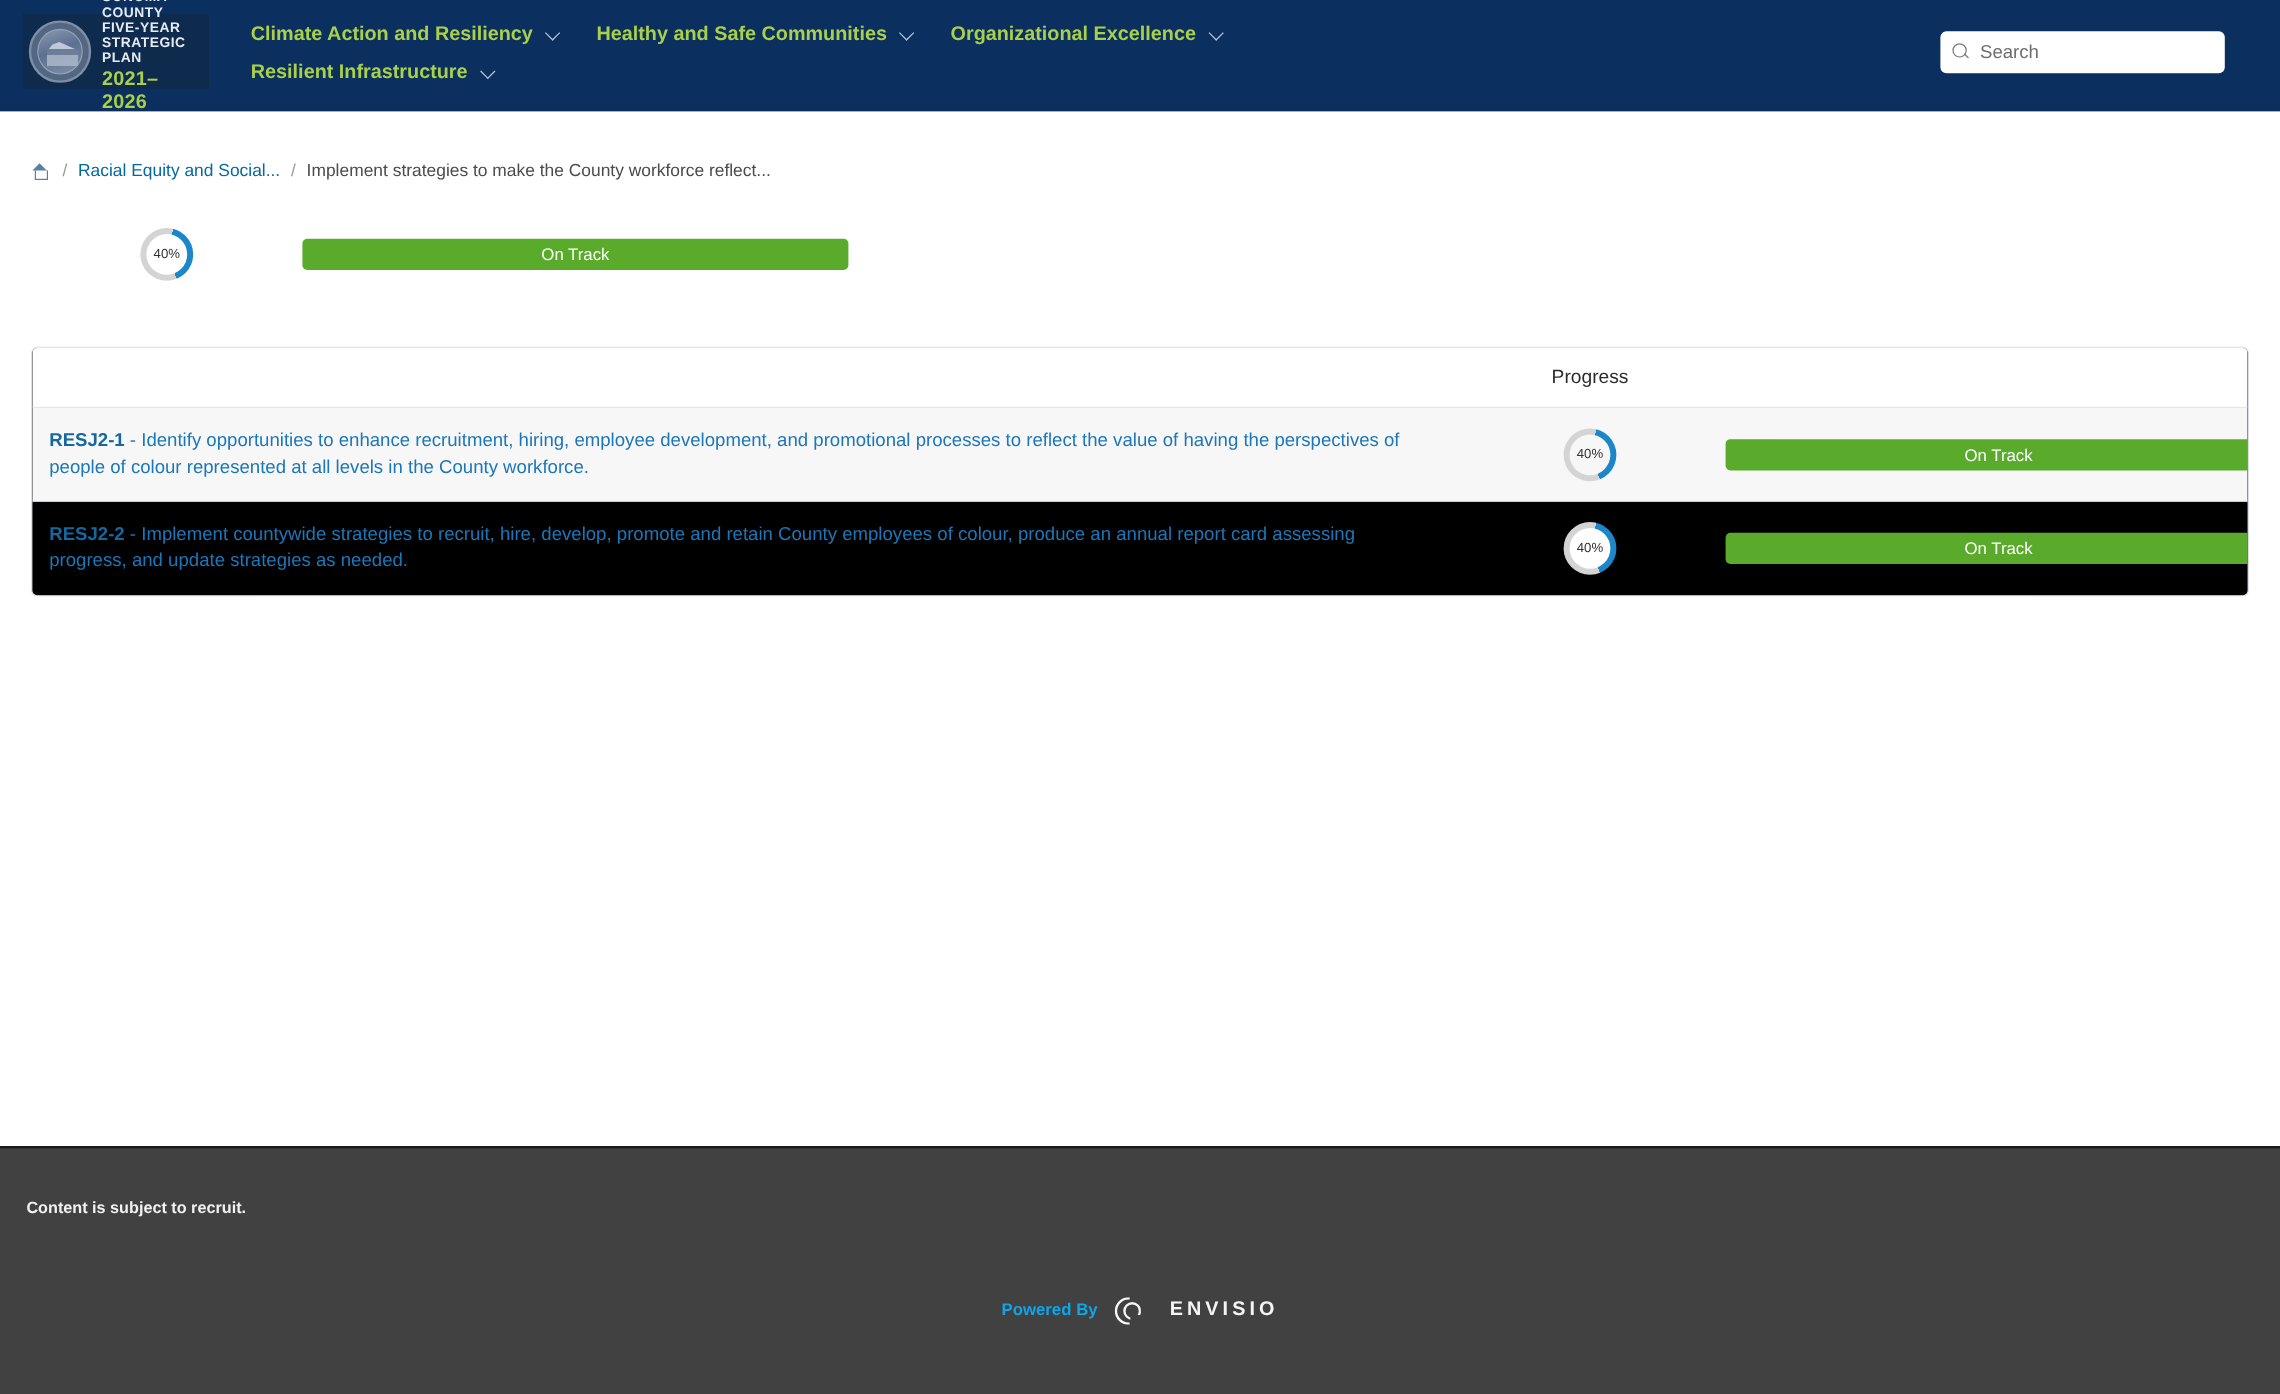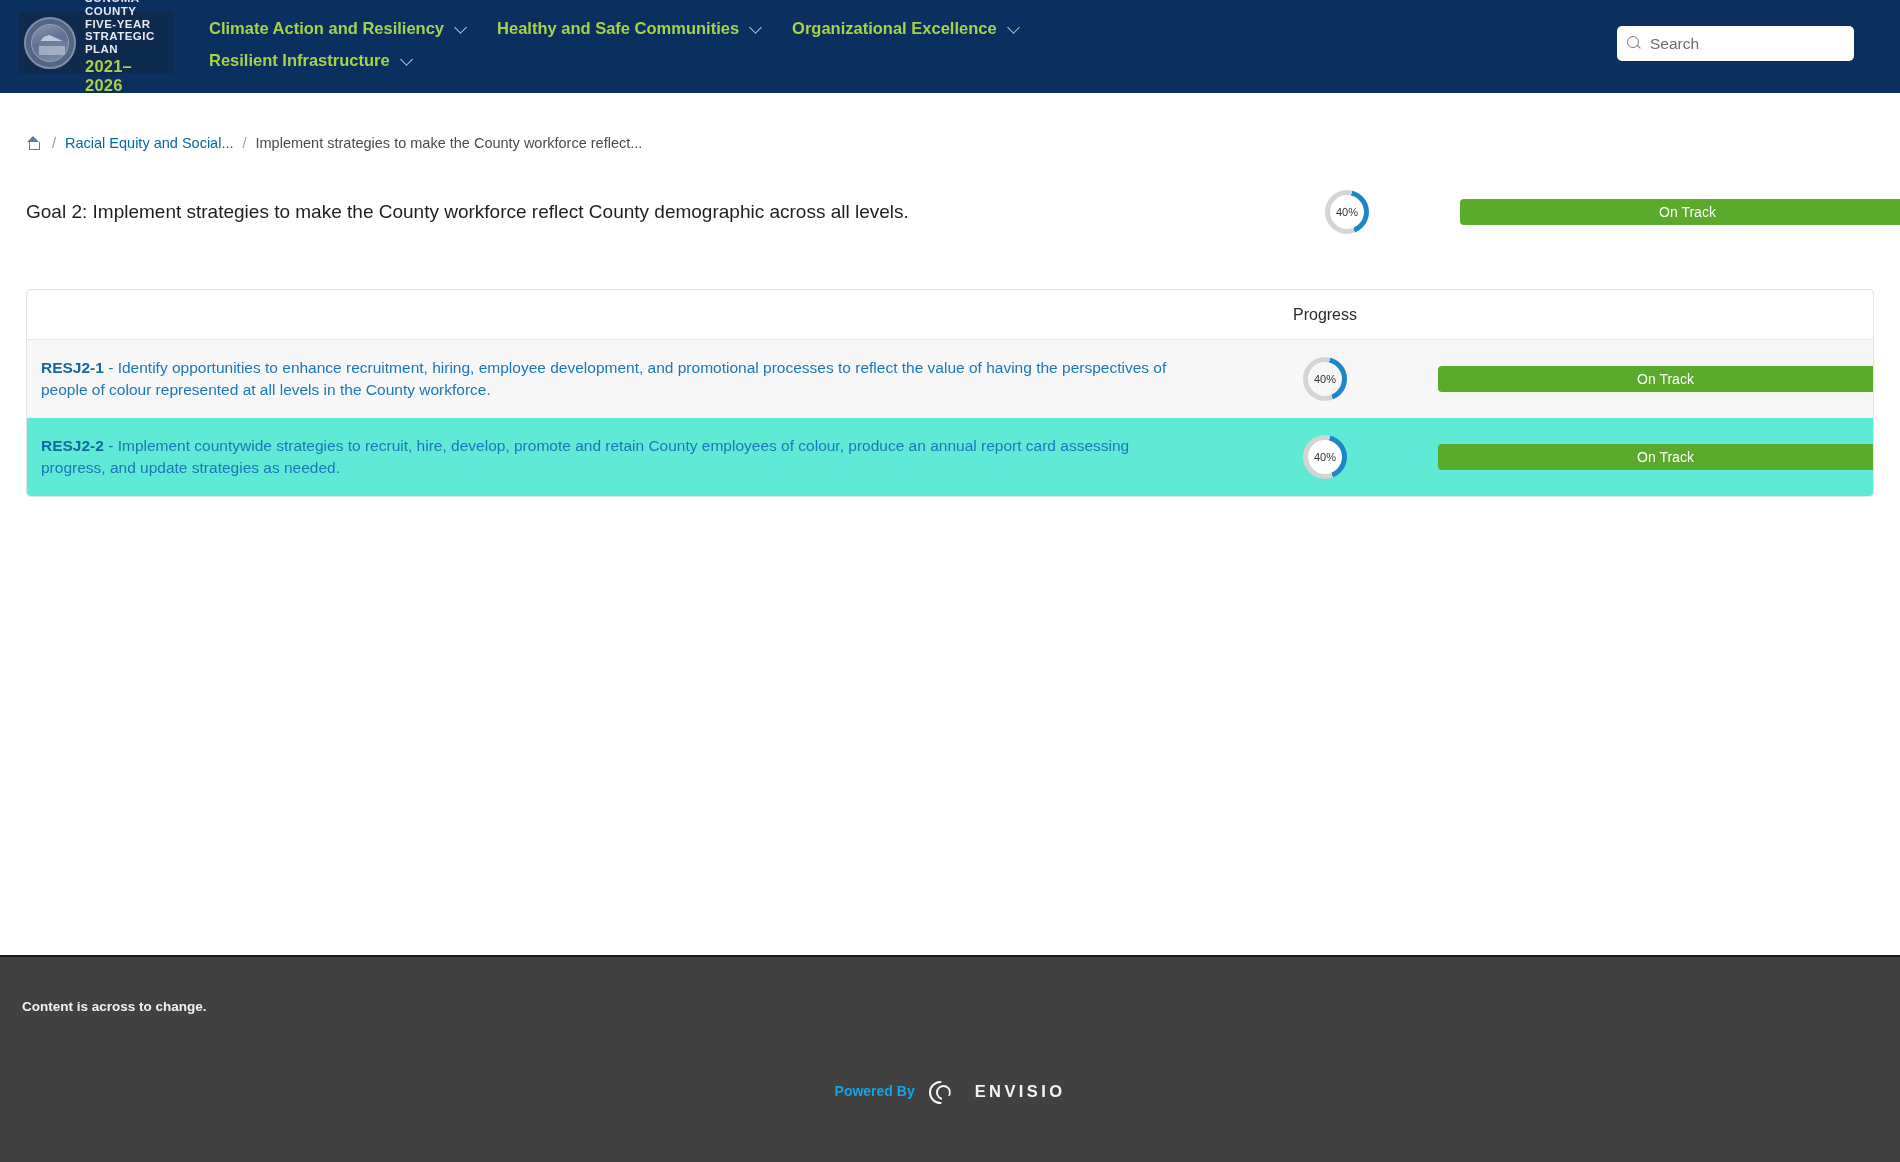--- a/index.html
+++ b/index.html
@@ -280,21 +280,21 @@
     cursor: pointer;
     font-family: "Liberation Sans", sans-serif;
   }
 
   
   .obj-table {
     margin-top: 54px;
     border: 1px solid #e0e3ea;
     border-radius: 5px;
     overflow: hidden;
-    background: #5eead4;
+    background: #000000;
   }
   .table-head {
     display: flex;
     align-items: center;
     height: 50px;
     background: #fff;
     border-bottom: 1px solid #e4e7ee;
   }
   .th-spacer { flex: 0 0 1185px; }
   .th-progress {
@@ -446,21 +446,20 @@
 
   <div class="breadcrumb">
     <span class="home-icon"></span>
     <span class="crumb-sep">/</span>
     <span class="crumb-link">Racial Equity and Social...</span>
     <span class="crumb-sep">/</span>
     <span class="crumb-current">Implement strategies to make the County workforce reflect...</span>
   </div>
 
   <div class="goal-row">
-    <div class="goal-title">Goal 2: Implement strategies to make the County workforce reflect County demographic across all levels.</div>
     <div class="donut-cell">
       <div class="donut">
         <span class="donut-label">40%</span>
       </div>
     </div>
     <button class="status-btn">On Track</button>
   </div>
 
   <section class="obj-table">
 
@@ -495,21 +494,21 @@
       </div>
       <div class="cell-status">
         <button class="status-btn">On Track</button>
       </div>
     </div>
 
   </section>
 </main>
 
 <footer class="site-footer">
-  <div class="footer-note">Content is across to change.</div>
+  <div class="footer-note">Content is subject to recruit.</div>
   <div class="powered">
     <span class="powered-label">Powered By</span>
     <span class="envisio">
       <span class="envisio-mark"></span>
       <span class="envisio-word">ENVISIO</span>
     </span>
   </div>
 </footer>
 
 </body></html>

